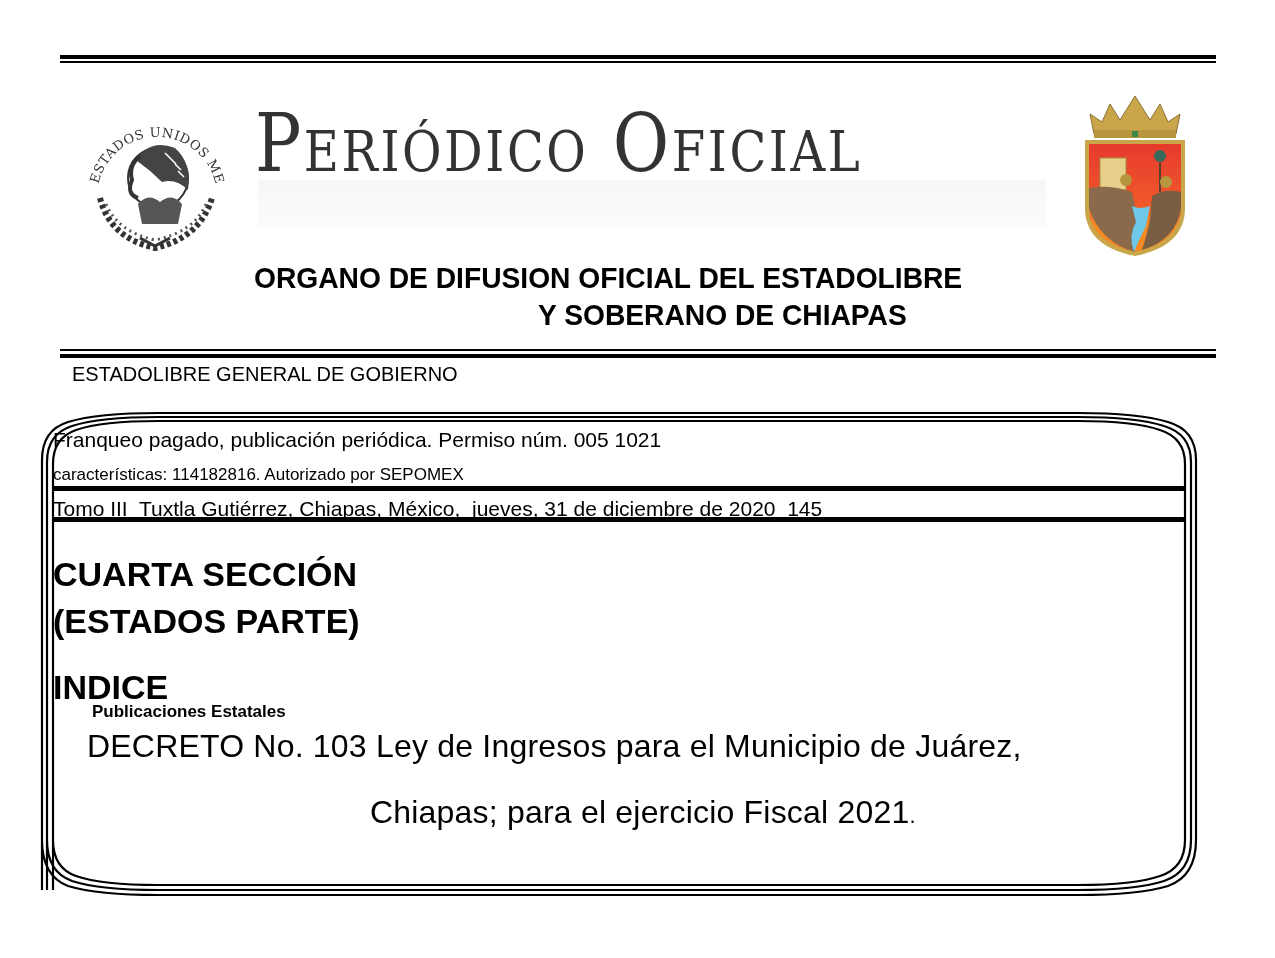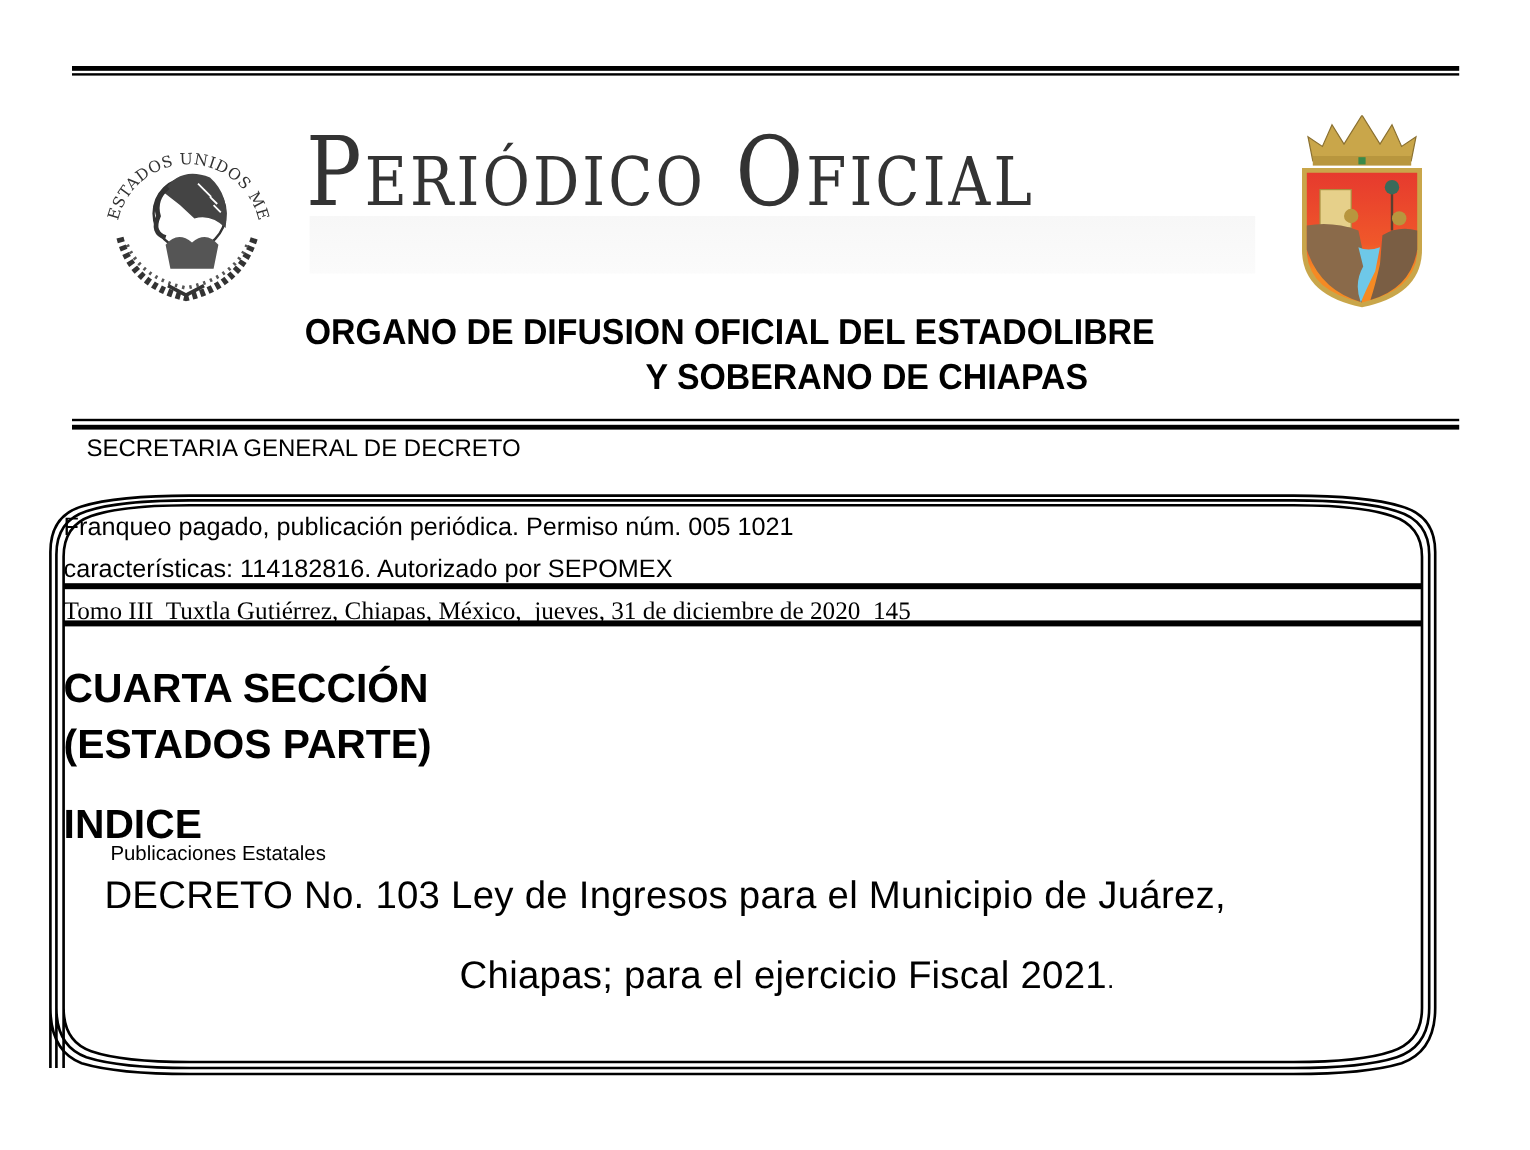--- a/index.html
+++ b/index.html
@@ -10,27 +10,27 @@
   .seal-chis { position:absolute; left:1080px; top:96px; width:110px; height:162px; }
   .title { position:absolute; left:255px; top:98px; width:800px; height:92px; font-family:"DejaVu Serif", serif; color:#333; font-size:80px; line-height:92px; letter-spacing:3px; font-variant:small-caps; white-space:nowrap; transform:scaleX(0.86); transform-origin:left top; }
   .title-shadow { position:absolute; left:258px; top:180px; width:788px; height:48px; background:linear-gradient(#f7f7f7,#fbfbfb); }
   .org1 { position:absolute; left:254px; top:262px; font-weight:bold; font-size:30px; line-height:32px; white-space:nowrap; transform:scaleX(0.94); transform-origin:left top; }
   .org2 { position:absolute; left:538px; top:299px; font-weight:bold; font-size:30px; line-height:32px; white-space:nowrap; transform:scaleX(0.94); transform-origin:left top; }
   .secgob { position:absolute; left:72px; top:362px; font-size:20px; line-height:24px; white-space:nowrap; }
   
   .frame { position:absolute; left:38px; top:410px; width:1164px; height:488px; }
   .center-line { position:absolute; left:53px; width:1132px; white-space:nowrap; }
   .franqueo { top:427px; font-size:21px; line-height:26px; }
-  .caract { top:462px; font-size:21px; line-height:26px; }
-  .tomo { top:496px; font-size:21px; line-height:26px; height:22px; overflow:hidden;font-family:Liberation Serif, serif; }
+  .caract { top:462px; font-size:17px; line-height:26px; }
+  .tomo { top:496px; font-size:21px; line-height:26px; height:22px; overflow:hidden; }
   .tomo span { text-decoration:underline; }
   .sec { font-weight:bold; font-size:34px; line-height:36px; }
-  .pubest { position:absolute; left:92px; top:702px; font-weight:normal; font-size:17px; line-height:20px; }
+  .pubest { position:absolute; left:92px; top:702px; font-weight:bold; font-size:17px; line-height:20px; }
   .decreto1 { position:absolute; left:87px; top:728px; font-size:32px; line-height:36px; white-space:nowrap; letter-spacing:0.2px; }
-  .decreto2 { position:absolute; left:383px; top:794px; font-size:32px; line-height:36px; white-space:nowrap; letter-spacing:0.2px; }
+  .decreto2 { position:absolute; left:370px; top:794px; font-size:32px; line-height:36px; white-space:nowrap; letter-spacing:0.2px; }
   .decreto2 .dot { font-size:22px; }
 </style>
 </head>
 <body>
 
 <div class="rule" style="left:60px; top:55px; width:1156px; height:4px;"></div>
 <div class="rule" style="left:60px; top:61px; width:1156px; height:1.5px;"></div>
 
 <div class="seal-mx">
   <svg width="154" height="150" viewBox="0 0 154 150">
@@ -88,21 +88,21 @@
     <path d="M52,110 Q60,114 70,110 L66,130 Q58,146 54,156 Q48,140 56,126Z" fill="#6ec8e8"></path>
   </svg>
 </div>
 
 <div class="org1">ORGANO DE DIFUSION OFICIAL DEL ESTADOLIBRE</div>
 <div class="org2">Y SOBERANO DE CHIAPAS</div>
 
 <div class="rule" style="left:60px; top:349px; width:1156px; height:1.5px;"></div>
 <div class="rule" style="left:60px; top:354px; width:1156px; height:4px;"></div>
 
-<div class="secgob">SECRETARIA GENERAL DE DECRETO</div>
+<div class="secgob">ESTADOLIBRE GENERAL DE GOBIERNO</div>
 
 <svg class="frame" width="1164" height="488" viewBox="0 0 1164 488">
   <path d="M4,480 L4,50 Q4,20 30,12 Q60,3 120,3 L1040,3 Q1100,3 1130,12 Q1158,20 1158,50 L1158,430 Q1158,466 1130,476 Q1100,485 1040,485 L120,485 Q60,485 30,476 Q4,466 4,430 Z" fill="none" stroke="#000" stroke-width="2.2"></path>
   <path d="M9,480 L9,52 Q9,24 34,16 Q62,7 120,7 L1040,7 Q1098,7 1126,16 Q1153,24 1153,52 L1153,430 Q1153,462 1126,471 Q1098,480 1040,480 L120,480 Q62,480 34,471 Q9,462 9,430 Z" fill="none" stroke="#000" stroke-width="2.2"></path>
   <path d="M15,480 L15,54 Q15,28 38,20 Q64,11 120,11 L1040,11 Q1096,11 1122,20 Q1147,28 1147,54 L1147,430 Q1147,458 1122,466 Q1096,475 1040,475 L120,475 Q64,475 38,466 Q15,458 15,430 Z" fill="none" stroke="#000" stroke-width="2.2"></path>
 </svg>
 
 <div class="rule" style="left:53px; top:486px; width:1132px; height:5px;"></div>
 <div class="rule" style="left:53px; top:517px; width:1132px; height:5px;"></div>
 

